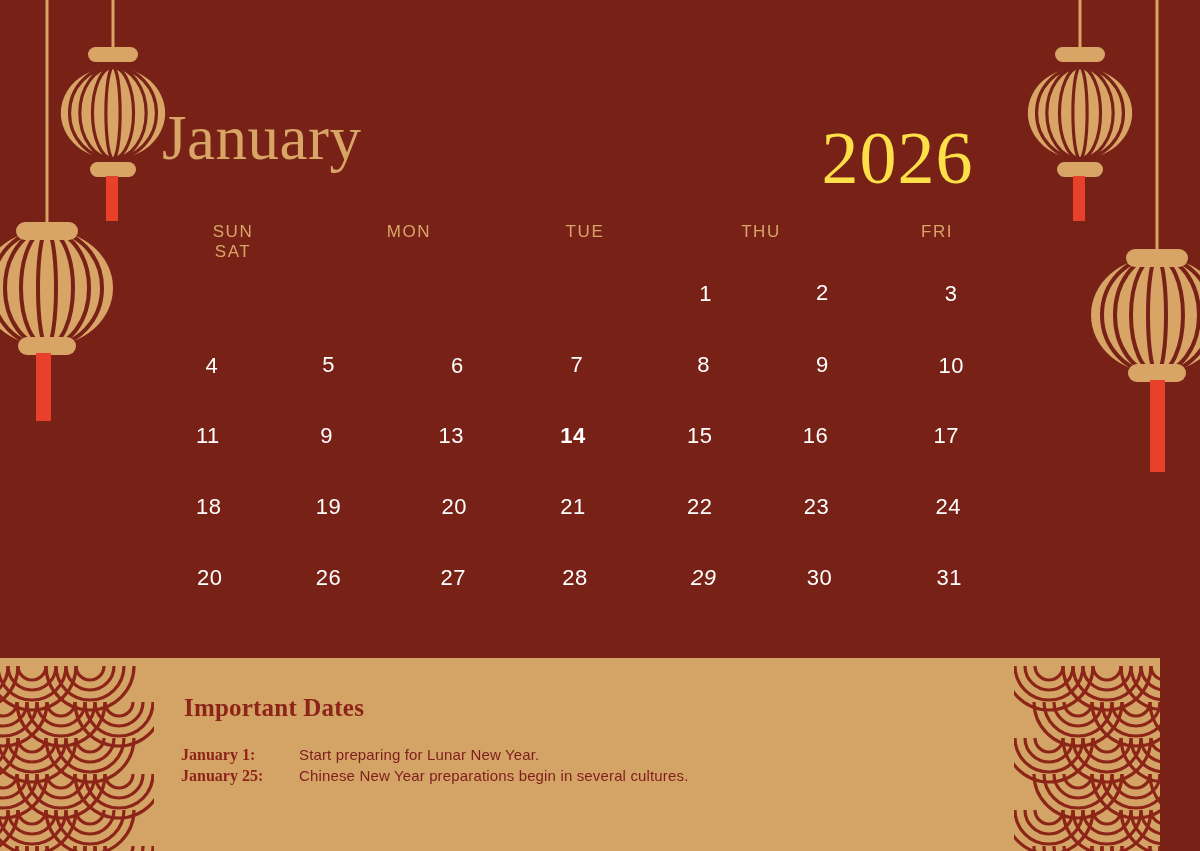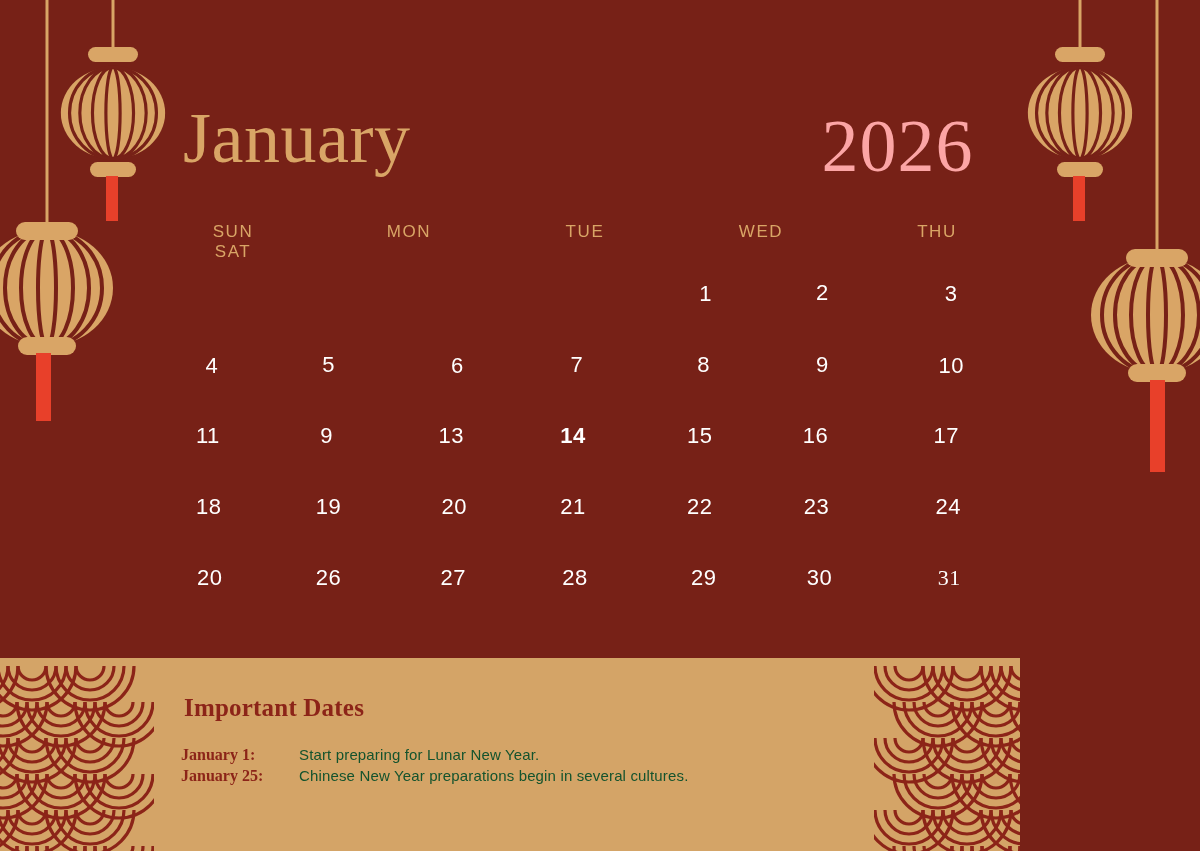--- a/index.html
+++ b/index.html
@@ -30,39 +30,39 @@
   
   .header {
     position: absolute;
     left: 0;
     top: 88px;
     width: 1200px;
     height: 100px;
   }
   .month-title {
     position: absolute;
-    left: 183px;
+    left: 162px;
     top: 0;
     font-family: "Liberation Serif", "DejaVu Serif", serif;
-    font-size: 72px;
+    font-size: 63px;
     line-height: 100px;
     color: #D9A566;
     letter-spacing: 0.5px;
     white-space: nowrap;
   }
   .year-title {
     position: absolute;
     left: 815px;
-    top: 18px;
+    top: 30px;
     width: 165px;
     text-align: center;
     font-family: "Liberation Serif", "DejaVu Serif", serif;
     font-size: 74px;
     line-height: 80px;
-    color: #fca5a5;
+    color: #fde047;
     letter-spacing: 1px;
   }
 
   
   .cal {
     position: absolute;
     left: 145px;
     top: 222px;
     width: 880px;
   }
@@ -119,30 +119,30 @@
   .week:nth-child(4) .day:nth-child(2) { transform: translate(-5px, 0); }
   .week:nth-child(4) .day:nth-child(3) { transform: translate(-5px, 0); }
   .week:nth-child(4) .day:nth-child(4) { transform: translate(-12px, 0); }
   .week:nth-child(4) .day:nth-child(5) { transform: translate(-11px, 0); }
   .week:nth-child(4) .day:nth-child(6) { transform: translate(-20px, 0); }
   .week:nth-child(4) .day:nth-child(7) { transform: translate(-14px, 0); }
   .week:nth-child(5) .day:nth-child(1) { transform: translate(2px, 0); }
   .week:nth-child(5) .day:nth-child(2) { transform: translate(-5px, 0); }
   .week:nth-child(5) .day:nth-child(3) { transform: translate(-6px, 0); }
   .week:nth-child(5) .day:nth-child(4) { transform: translate(-10px, 0); }
-  .week:nth-child(5) .day:nth-child(5) { transform: translate(-7px, 0); }
+  .week:nth-child(5) .day:nth-child(5) { transform: translate(-7px, 0); font-style: italic; }
   .week:nth-child(5) .day:nth-child(6) { transform: translate(-17px, 0); }
-  .week:nth-child(5) .day:nth-child(7) { transform: translate(-13px, 0); font-family: Liberation Serif, serif; }
+  .week:nth-child(5) .day:nth-child(7) { transform: translate(-13px, 0); }
 
   
   .bottom-panel {
     position: absolute;
     left: 0;
     top: 658px;
-    width: 1020px;
+    width: 1160px;
     height: 193px;
     background: #D4A467;
     overflow: hidden;
   }
   .bp-pattern {
     position: absolute;
     top: 0;
     width: 160px;
     height: 193px;
   }
@@ -173,21 +173,21 @@
     width: 118px;
     flex: 0 0 118px;
     font-family: "Liberation Serif", "DejaVu Serif", serif;
     font-size: 16px;
     font-weight: bold;
     color: #8C2418;
     white-space: nowrap;
   }
   .note-text {
     font-size: 15px;
-    color: #14532d;
+    color: #7f1d1d;
     letter-spacing: 0.15px;
     white-space: nowrap;
   }
 </style>
 </head>
 <body>
 
 <div id="page">
 
   <svg class="deco-layer" viewBox="0 0 1200 851" xmlns="http://www.w3.org/2000/svg">
@@ -243,22 +243,22 @@
   <div class="header">
     <div class="month-title">January</div>
     <div class="year-title">2026</div>
   </div>
 
   <div class="cal">
     <div class="weekdays">
       <div class="weekday">SUN</div>
       <div class="weekday">MON</div>
       <div class="weekday">TUE</div>
-      <div class="weekday">WED</div>
       <div class="weekday">THU</div>
+      <div class="weekday">FRI</div>
       <div class="weekday">SAT</div>
     </div>
 
     <div class="weeks">
 
       <div class="week">
         <div class="day empty"></div>
         <div class="day empty"></div>
         <div class="day empty"></div>
         <div class="day empty"></div>

